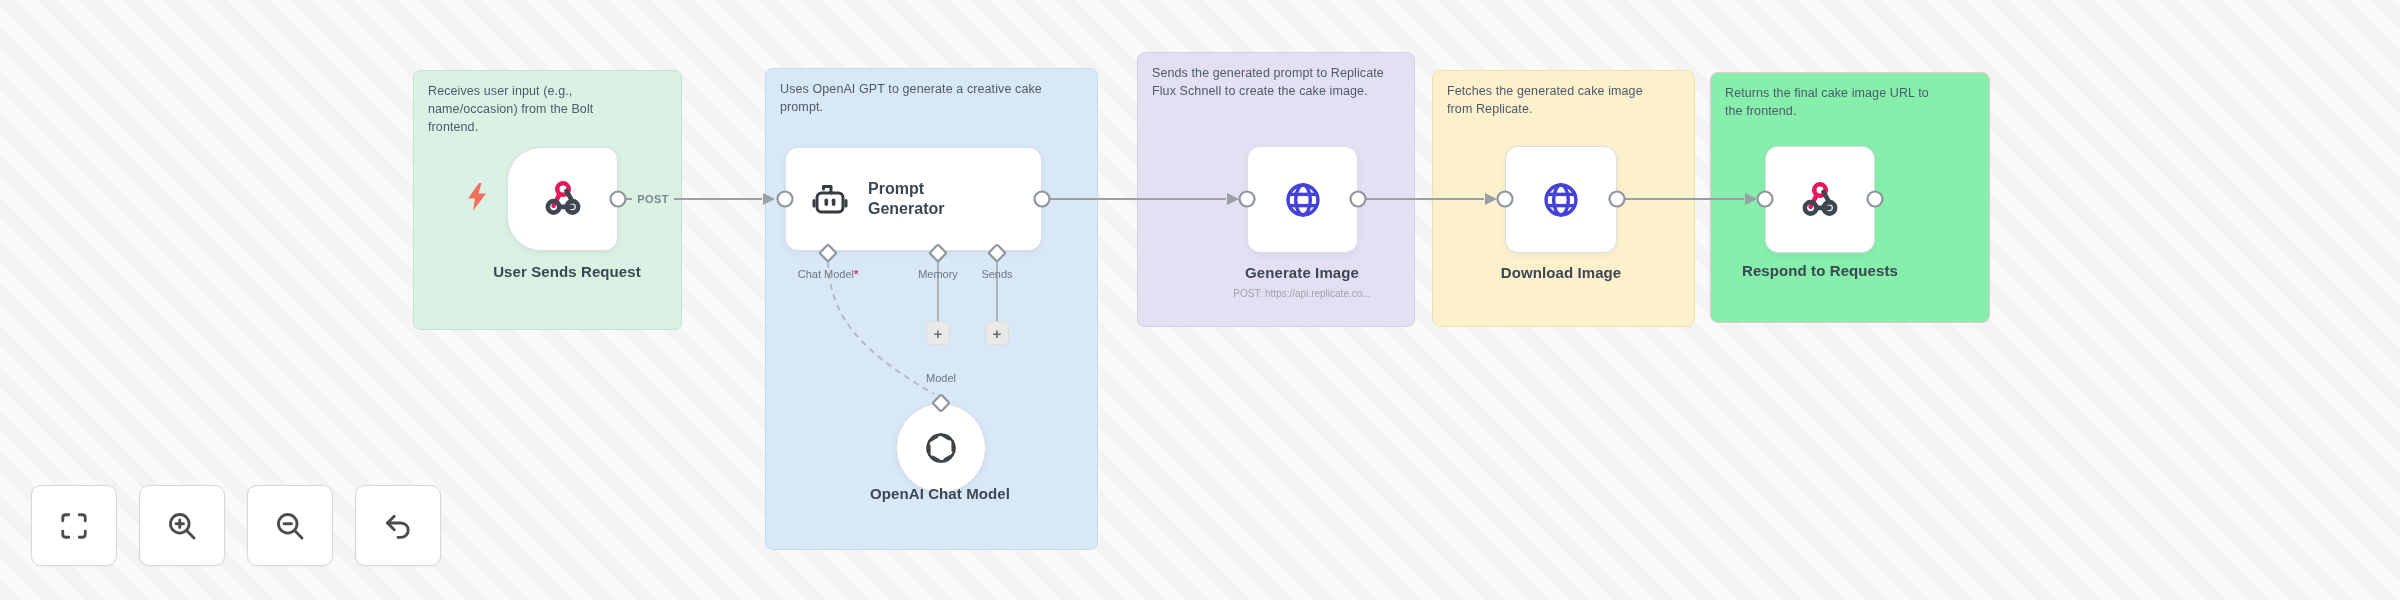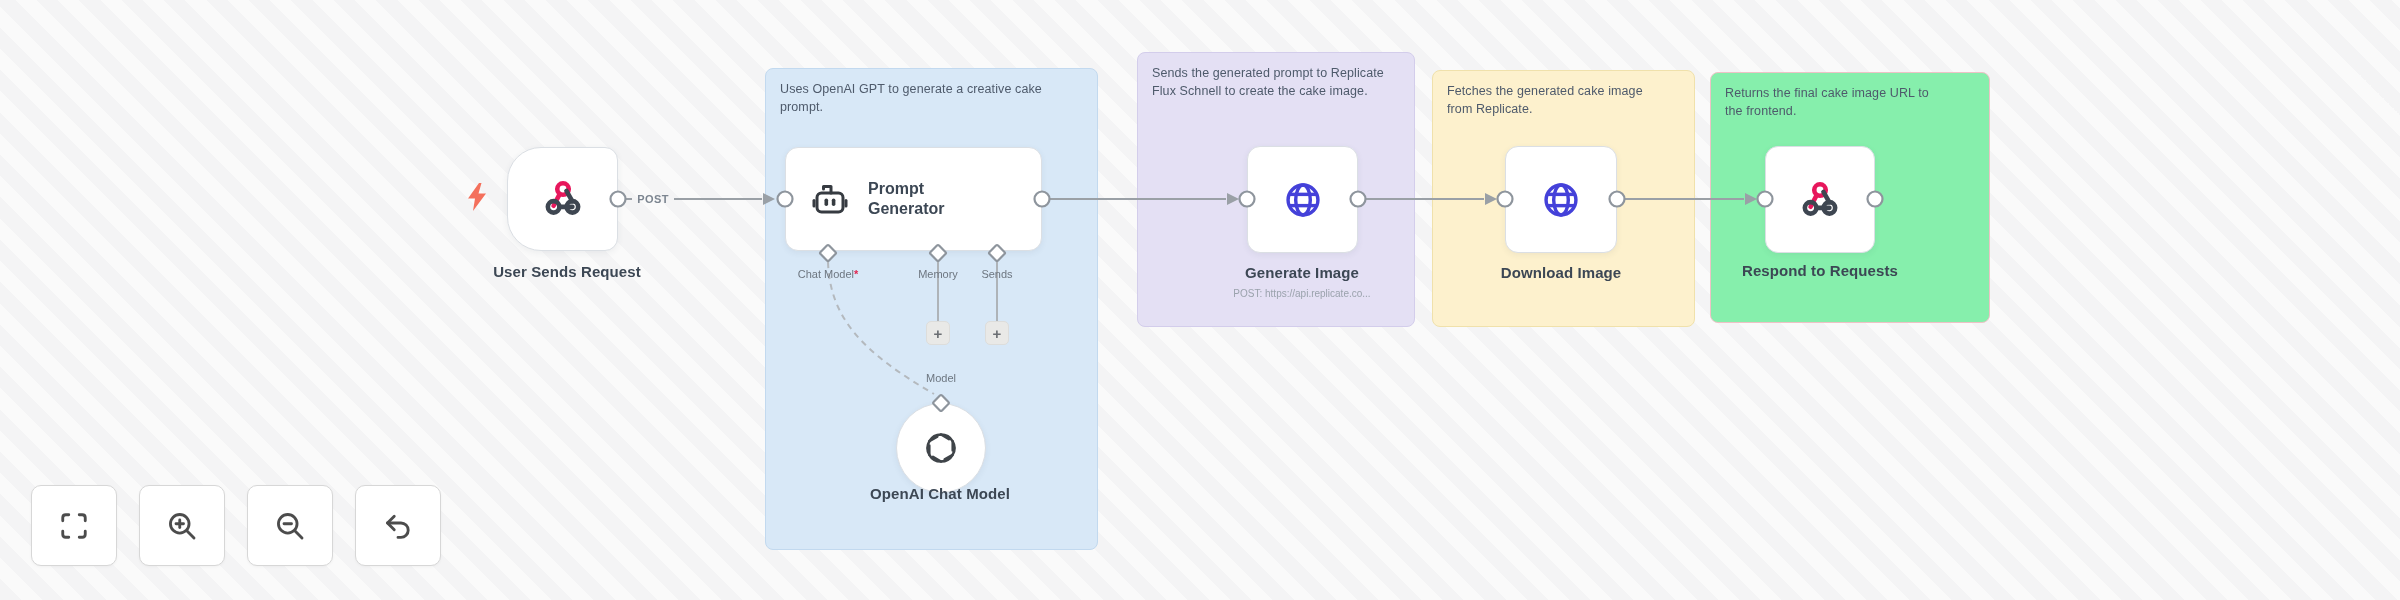--- a/index.html
+++ b/index.html
@@ -96,20 +96,23 @@
     display:flex; align-items:center; justify-content:center; cursor:pointer;
     box-shadow:0 1px 3px rgba(0,0,0,0.04);
   }
   .ctrl-btn svg { width:36px; height:36px; }
 </style>
 </head>
 <body>
 
 <div class="canvas">
 
+  <div class="sticky sticky-green">
+    <span class="note-text">Receives user input (e.g., name/occasion) from the Bolt frontend.</span>
+  </div>
   <div class="sticky sticky-blue">
     <span class="note-text">Uses OpenAI GPT to generate a creative cake prompt.</span>
   </div>
   <div class="sticky sticky-yellow">
     <span class="note-text">Fetches the generated cake image from Replicate.</span>
   </div>
   <div class="sticky sticky-purple">
     <span class="note-text">Sends the generated prompt to Replicate Flux Schnell to create the cake image.</span>
   </div>
   <div class="sticky sticky-pink">

